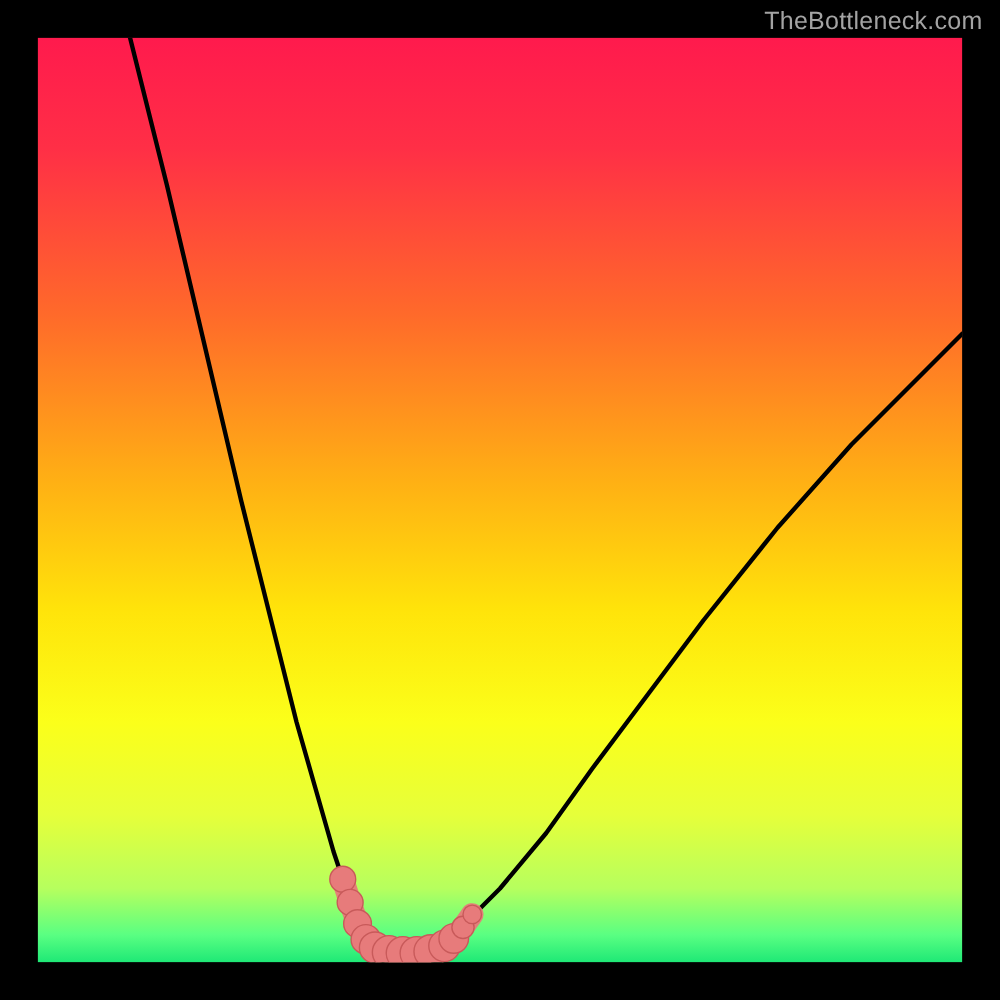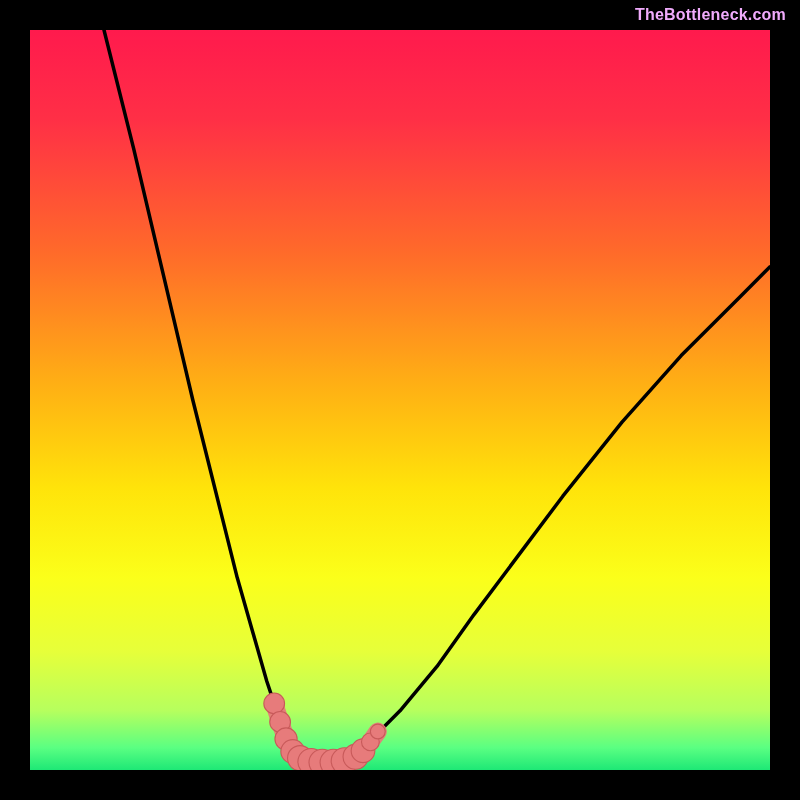--- a/index.html
+++ b/index.html
@@ -25,23 +25,23 @@
     overflow: hidden;
   }
   .gradient {
     position: absolute;
     inset: 0;
   }
   .watermark {
     position: absolute;
     top: 6px;
     right: 14px;
-    color: #f0abfc;
-    font-size: 16px;
-    font-weight: 700;
+    color: #a3a3a3;
+    font-size: 20px;
+    font-weight: 400;
     letter-spacing: 0.2px;
   }
   svg.curves {
     position: absolute;
     inset: 0;
   }
 </style>
 </head>
 <body>
 

